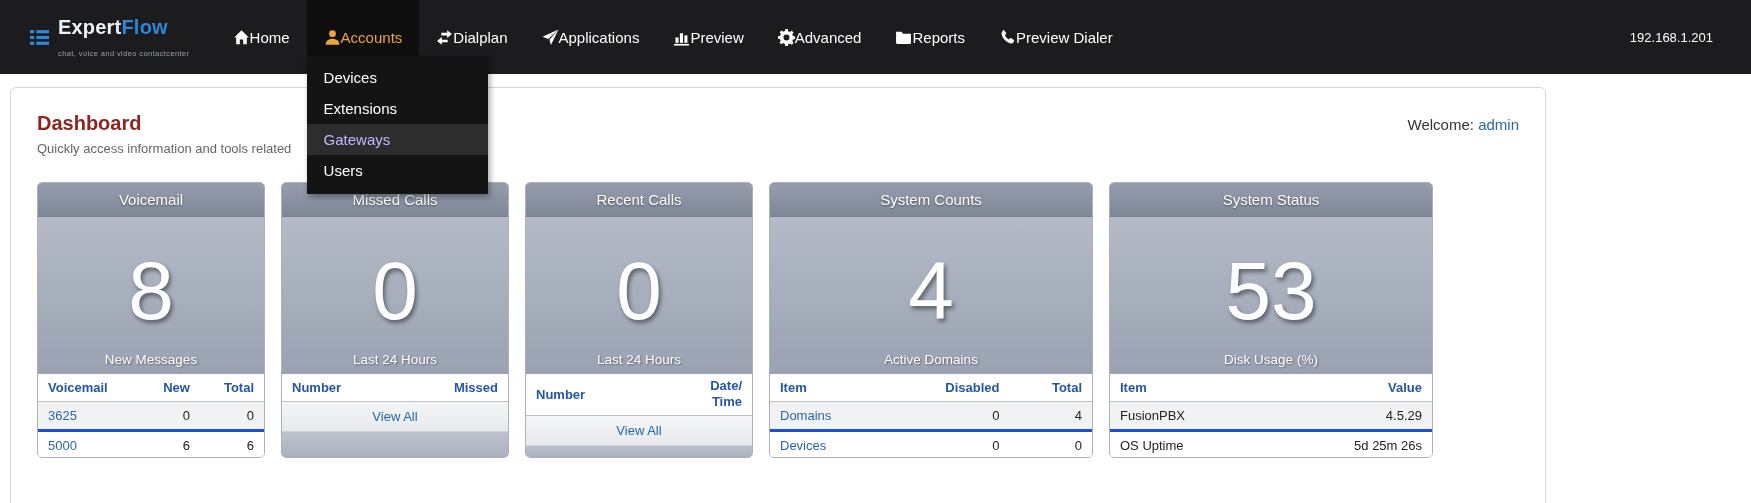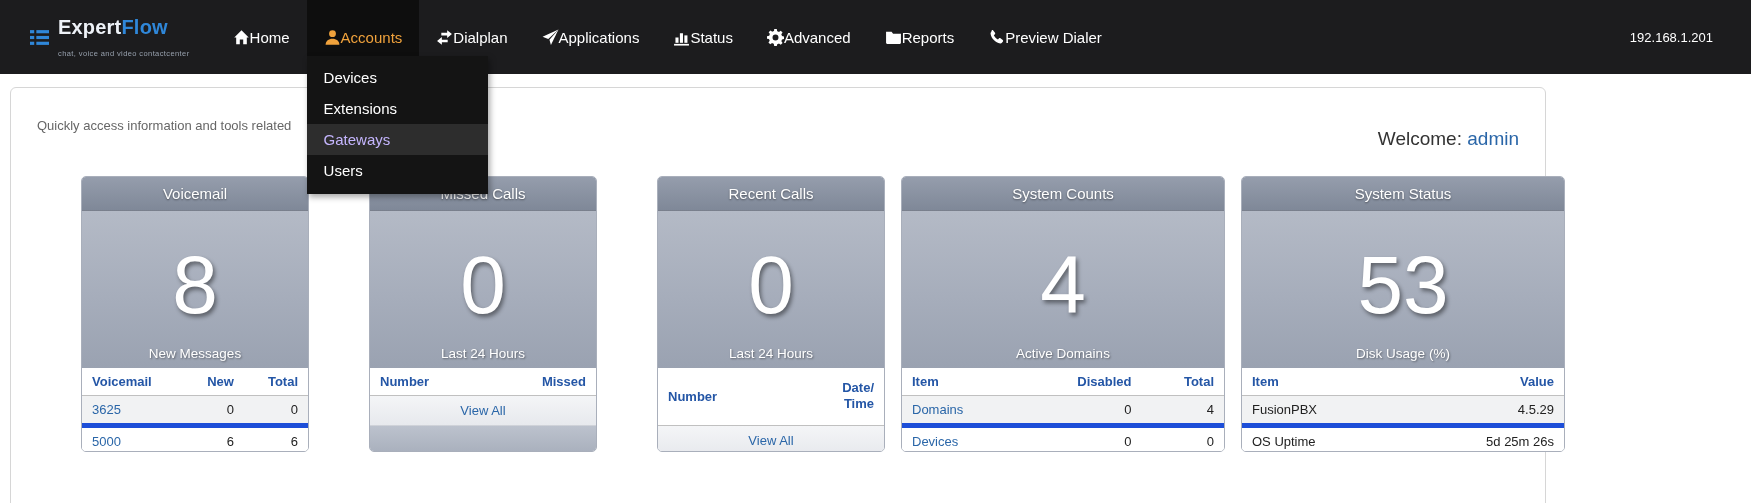--- a/index.html
+++ b/index.html
@@ -30,51 +30,51 @@
               box-shadow:2px 3px 6px rgba(0,0,0,.35); }
   .dropdown li { display:block; padding:7px 17px; font-size:15px; color:#fff; cursor:pointer; }
   .dropdown li.active { background:#2d2d2d; color:#c4b5fd; }
 
   
   .panel { width:1536px; margin:13px 0 0 10px; border:1px solid #d6d6d6; border-radius:6px;
            padding:24px 26px; height:700px; background:#fff; }
   .panel-top { display:flex; justify-content:space-between; align-items:flex-start; }
   .page-title { font-size:20px; font-weight:bold; color:#8e2620; }
   .page-subtitle { font-size:13px; color:#666; margin-top:6px; }
-  .welcome { font-size:19px; color:#333; padding-top:4px;margin-top:12px; }
+  .welcome { font-size:15px; color:#333; padding-top:4px; }
   .welcome a { color:#2a66a8; text-decoration:none; cursor:pointer; }
 
   
   .cards { display:flex; gap:16px; margin-top:26px; }
   .card { height:276px; border:1px solid #a9afbb; border-radius:5px; overflow:hidden;
           display:flex; flex-direction:column; background:#fff; }
-  .card.small { width:228px; flex:none;margin-left:44px; }
+  .card.small { width:228px; flex:none; }
   .card.large { width:324px; flex:none; }
 
   .card-title { height:34px; line-height:33px; text-align:center; color:#fff; font-size:15px;
                 background:linear-gradient(180deg,#959dac,#7f8898);
                 border-bottom:1px solid rgba(0,0,0,.18);
                 text-shadow:0 1px 2px rgba(0,0,0,.45); flex:none; }
 
   .bignum-wrap { height:157px; flex:none; position:relative;
                  background:linear-gradient(180deg,#b4bac6 0%,#a6adbb 55%,#9aa2b1 100%);
                  display:flex; align-items:center; justify-content:center; }
   .bignum { font-size:82px; line-height:1; color:#fff; font-weight:400;
             text-shadow:2px 3px 4px rgba(0,0,0,.45); padding-bottom:10px; }
   .caption { position:absolute; bottom:7px; left:0; right:0; text-align:center;
              color:#fff; font-size:13.5px; text-shadow:1px 1px 2px rgba(0,0,0,.4); }
 
   table.card-table { width:100%; border-collapse:collapse; font-size:13px; background:#fff; flex:none; }
   .card-table th { color:#2456a6; font-weight:bold; padding:6px 10px;
                    border-bottom:1px solid #c0c0c0; background:#fff; }
-  .card-table td { padding:6px 10px; border-bottom:5px solid #1d4ed8; color:#222; }
+  .card-table td { padding:6px 10px; border-bottom:3px solid #1d4ed8; color:#222; }
   .card-table tbody tr:nth-child(odd) td { background:#f1f2f3; }
   .al { text-align:left; }  .ar { text-align:right; }
   .card-table a { color:#2a66a8; text-decoration:none; cursor:pointer; }
-  th.narrow { width:52px; line-height:1.25; padding:12px 10px; }
+  th.narrow { width:52px; line-height:1.25; padding:4px 10px; }
 
   .view-all { text-align:center; padding:7px 0; font-size:13px;
               background:linear-gradient(180deg,#f4f5f7,#e7e9ed);
               border-bottom:1px solid #cfd2d8; flex:none; }
   .view-all a { color:#2a66a8; text-decoration:none; cursor:pointer; }
   .filler { flex:1 1 auto; background:linear-gradient(180deg,#bcc2cd,#aab1be); }
 </style>
 </head>
 <body>
 
@@ -129,21 +129,21 @@
         </svg>
       <span>Applications</span>
     </li>
     <li>
       <svg viewBox="0 0 16 16">
           <path d="M1 14h14v1.6H1z"></path>
           <rect x="2.3" y="8" width="2.9" height="5"></rect>
           <rect x="6.5" y="4" width="2.9" height="9"></rect>
           <rect x="10.7" y="6" width="2.9" height="7"></rect>
         </svg>
-      <span>Status</span>
+      <span>Preview</span>
     </li>
     <li>
       <svg viewBox="0 0 16 16">
           <path fill-rule="evenodd" d="M6.8 0h2.4l.4 2.1c.57.15 1.1.37 1.6.66l1.74-1.2 1.7 1.7-1.2 1.74c.28.5.5 1.04.65 1.6l2.11.4v2.4l-2.1.4a6 6 0 0 1-.66 1.6l1.2 1.74-1.7 1.7-1.74-1.2a6 6 0 0 1-1.6.65L9.2 16H6.8l-.4-2.1a6 6 0 0 1-1.6-.66l-1.74 1.2-1.7-1.7 1.2-1.74a6 6 0 0 1-.65-1.6L0 9.2V6.8l2.1-.4c.15-.57.37-1.1.66-1.6L1.56 3.06l1.7-1.7L5 2.56a6 6 0 0 1 1.6-.65zM8 5.2a2.8 2.8 0 1 0 0 5.6 2.8 2.8 0 0 0 0-5.6z"></path>
         </svg>
       <span>Advanced</span>
     </li>
     <li>
       <svg viewBox="0 0 16 16">
           <path d="M1 2.5h5.2l1.4 1.9H15v8.6a1 1 0 0 1-1 1H2a1 1 0 0 1-1-1z"></path>
@@ -159,20 +159,21 @@
   </ul>
 
   <div class="nav-right">
     <span>192.168.1.201</span>
   </div>
 </nav>
 
 <main class="panel">
   <div class="panel-top">
     <div>
+      <h1 class="page-title">Dashboard</h1>
       <p class="page-subtitle">Quickly access information and tools related</p>
     </div>
     <div class="welcome">
       <span>Welcome:</span>
       <a>admin</a>
     </div>
   </div>
 
   <div class="cards">
 

